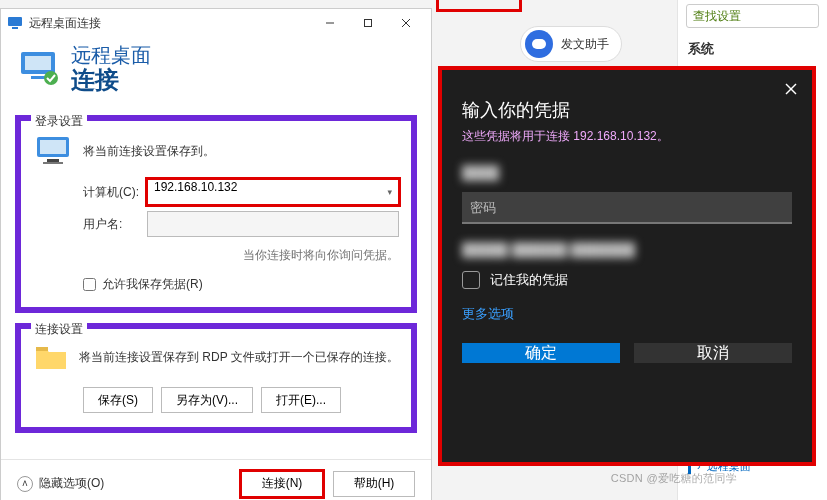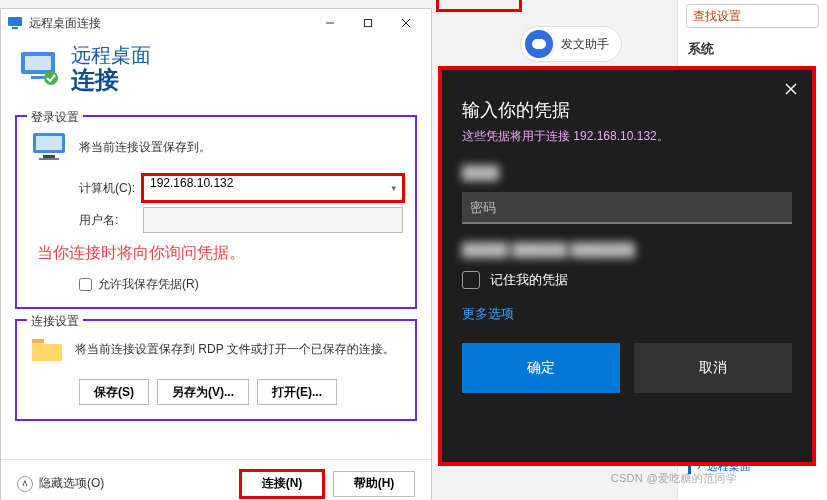--- a/index.html
+++ b/index.html
@@ -17,39 +17,39 @@
   .rdc-header { display: flex; align-items: center; padding: 6px 16px 12px; }
   .rdc-header .big-icon { width: 44px; height: 44px; margin-right: 10px; }
   .rdc-header .h-lines { display: flex; flex-direction: column; }
   .rdc-header .h1 { font-size: 20px; font-weight: 400; color: #1a5ca8; line-height: 24px; }
   .rdc-header .h2 { font-size: 24px; font-weight: 700; color: #0f4c8a; line-height: 26px; }
 
   .tabs { display: flex; border-bottom: 1px solid #e0e0e0; padding: 0 10px; }
   .tab { padding: 6px 10px; font-size: 12px; color: #333; cursor: pointer; }
   .tab.active { border-bottom: 2px solid #0067c0; color: #000; }
 
-  .group { margin: 10px 14px 0; border: 2px solid #6d28d9; padding: 10px 12px 14px; position: relative; }
+  .group { margin: 10px 14px 0; border: 6px solid #6d28d9; padding: 10px 12px 14px; position: relative; }
   .group-title { position: absolute; top: -8px; left: 10px; background: #fff; padding: 0 4px; font-size: 12px; color: #333; }
   .login-row { display: flex; align-items: center; margin-bottom: 8px; }
   .login-icon { width: 40px; height: 40px; margin-right: 10px; flex-shrink: 0; }
   .login-text { font-size: 12px; color: #333; }
   .field-row { display: flex; align-items: center; margin: 6px 0 0 50px; }
   .field-label { width: 64px; font-size: 12px; color: #333; text-align: left; }
   .field-input { flex: 1; height: 26px; border: 1px solid #bbb; padding: 0 20px 0 6px; font-size: 12px; background: #fff; position: relative; }
   .field-input.disabled { background: #f5f5f5; color: #888; }
   .dropdown-chev { position: absolute; right: 6px; top: 50%; transform: translateY(-50%); color: #666; font-size: 9px; }
   .highlight-red { outline: 3px solid #e00000; outline-offset: -1px; }
-  .note { font-size: 16px; color: #ef4444; margin: 10px 0 4px 8px; }
+  .note { font-size: 12px; color: #737373; margin: 10px 0 4px 8px; text-align: right; }
   .checkbox-row { display: flex; align-items: center; margin: 12px 0 0 50px; font-size: 12px; color: #333; }
   .checkbox-row input { margin-right: 6px; }
 
   .conn-row { display: flex; align-items: center; margin: 0 0 0 0; }
   .folder-icon { width: 36px; height: 36px; margin-right: 10px; flex-shrink: 0; }
   .btn-row { display: flex; gap: 8px; margin: 12px 0 0 50px; }
-  .btn { height: 26px; padding: 0 14px; font-size: 12px; border: 1px solid #bbb; background: #fff; cursor: pointer; font-weight: bold; }
+  .btn { height: 26px; padding: 0 14px; font-size: 12px; border: 1px solid #bbb; background: #fff; cursor: pointer; }
 
   .rdc-footer { position: absolute; bottom: 0; left: 0; right: 0; height: 48px; border-top: 1px solid #e4e4e4; display: flex; align-items: center; padding: 0 16px; }
   .hide-opt { display: flex; align-items: center; color: #333; font-size: 12px; cursor: pointer; }
   .hide-opt .chev { width: 16px; height: 16px; border: 1px solid #999; border-radius: 50%; display: flex; align-items: center; justify-content: center; margin-right: 6px; font-size: 10px; }
   .footer-btns { margin-left: auto; display: flex; gap: 10px; }
   .footer-btns .btn { width: 82px; }
   .footer-btns .btn.primary { outline: 3px solid #e00000; outline-offset: -1px; }
 
   
   .sec-wrap { position: absolute; left: 438px; top: 66px; width: 378px; height: 400px; border: 4px solid #e00000; }
@@ -59,27 +59,27 @@
   .sec-close { position: absolute; right: 8px; top: 6px; width: 26px; height: 26px; display: flex; align-items: center; justify-content: center; cursor: pointer; color: #fff; }
   .sec h2 { font-size: 18px; font-weight: 400; margin: 14px 0 6px; }
   .sec-sub { font-size: 12px; color: #f0abfc; margin-bottom: 20px; }
   .blur { filter: blur(4px); color: #bbb; font-size: 13px; margin: 8px 0; }
   .pwd-input { width: 100%; height: 32px; background: #404040; border: none; border-bottom: 2px solid #777; color: #fff; padding: 0 8px; font-size: 13px; margin: 4px 0 10px; }
   .pwd-input::placeholder { color: #bbb; }
   .remember { display: flex; align-items: center; margin: 14px 0 16px; font-size: 13px; }
   .remember .cb { width: 18px; height: 18px; border: 1.5px solid #999; border-radius: 3px; margin-right: 10px; }
   .more-link { color: #3aa0ff; font-size: 13px; cursor: pointer; margin-bottom: 20px; display: inline-block; }
   .sec-btns { display: flex; gap: 14px; }
-  .sec-btn { flex: 1; height: 50px; border: none; font-size: 14px; cursor: pointer; }
+  .sec-btn { flex: 1; height: 20px; border: none; font-size: 16px; cursor: pointer; }
   .sec-btn.ok { background: #0078d4; color: #fff; }
   .sec-btn.cancel { background: #333; color: #fff; }
 
   
   .settings-right { position: absolute; right: 0; top: 0; width: 150px; height: 500px; background: #fff; border-left: 1px solid #e4e4e4; }
-  .settings-right .search { margin: 4px 8px; height: 24px; border: 1px solid #ccc; border-radius: 3px; padding: 0 6px; display: flex; align-items: center; font-size: 12px; color: #c2410c; }
+  .settings-right .search { margin: 4px 8px; height: 24px; border: 1px solid #ccc; border-radius: 3px; padding: 0 6px; display: flex; align-items: center; font-size: 12px; color: #4d7c0f; }
   .settings-right .sys { font-size: 13px; font-weight: 600; margin: 12px 10px; color: #333; }
   .settings-right .item { position: absolute; left: 10px; right: 10px; display: flex; align-items: center; font-size: 11px; color: #333; gap: 6px; }
   .settings-right .item.rd { bottom: 26px; color: #0067c0; }
   .settings-right .item.rd .bar { width: 3px; height: 16px; background: #0067c0; }
 
   
   .assist { position: absolute; left: 520px; top: 26px; height: 36px; display: flex; align-items: center; gap: 8px; background: #fff; border-radius: 20px; padding: 4px 12px 4px 4px; border: 1px solid #ddd; }
   .assist .av { width: 28px; height: 28px; border-radius: 50%; background: #2f6de0; display: flex; align-items: center; justify-content: center; }
   .assist .av span { width: 14px; height: 10px; background: #fff; border-radius: 6px; display: block; }
   .assist .txt { font-size: 12px; color: #333; }

